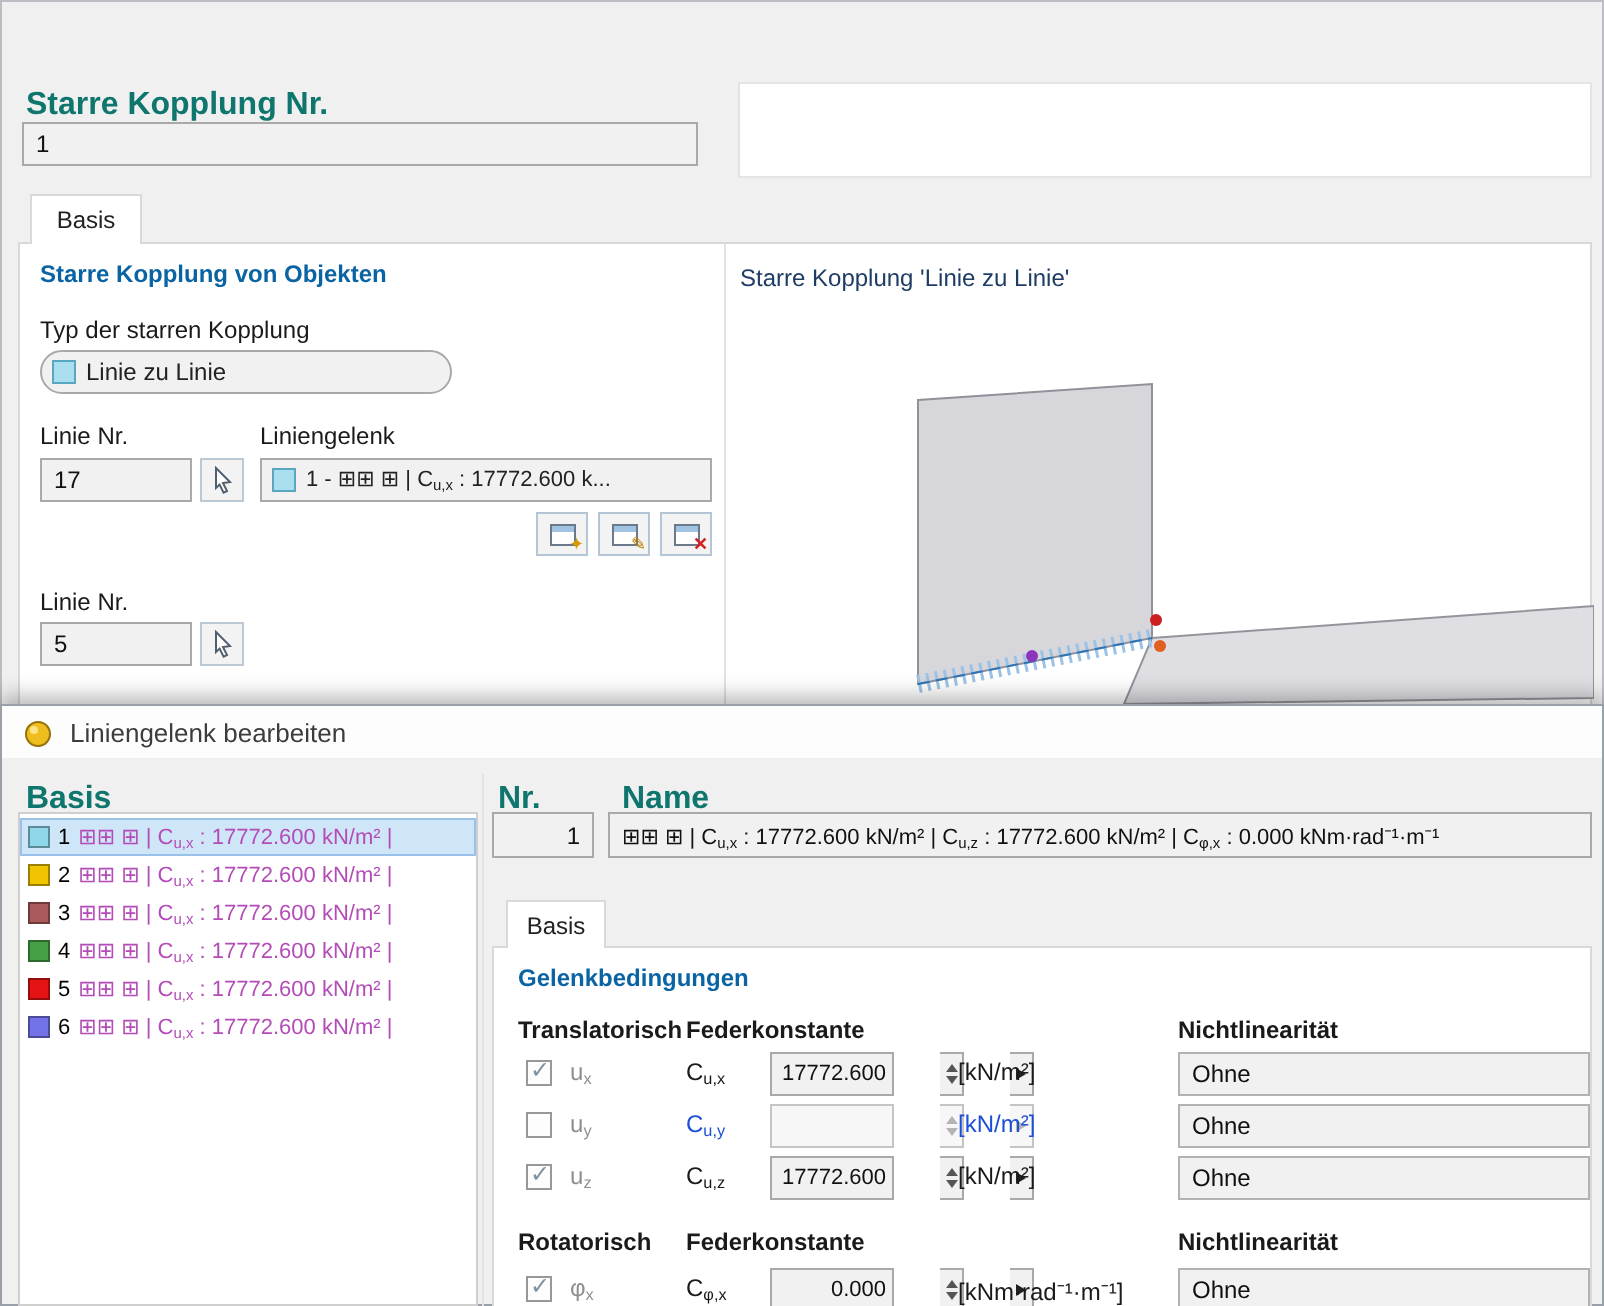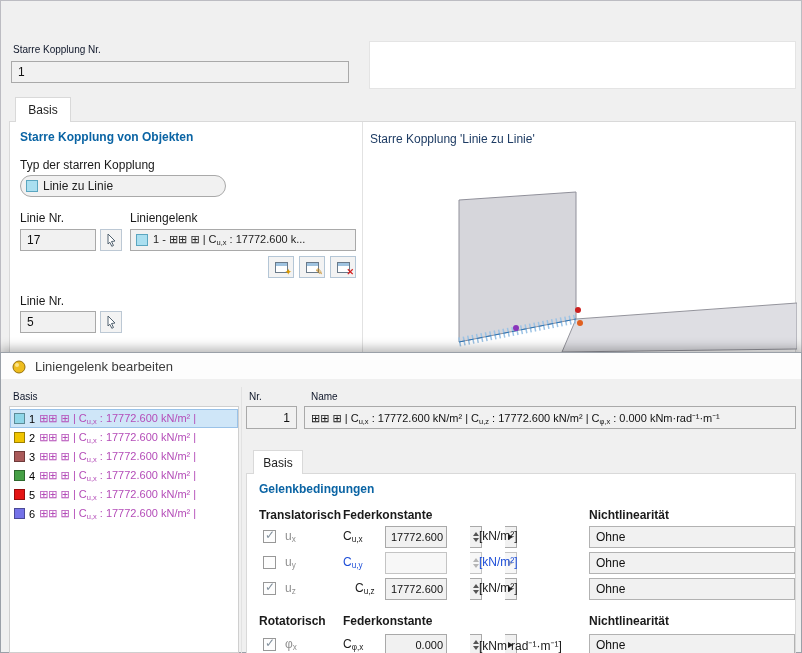--- a/index.html
+++ b/index.html
@@ -1,21 +1,21 @@
 <!DOCTYPE html>
 <html><head>
 <meta charset="utf-8">
 <style>
   * { box-sizing: border-box; margin: 0; padding: 0; }
   html,body { background:#888; }
   body { font-family:"Liberation Sans", sans-serif; }
   .screen { position:relative; width:802px; height:653px; overflow:hidden; background:#f0f0f0; }
 
   
-  .navy  { color:#0f172a; font-weight:normal; font-size:10px; }
+  .navy  { color:#0f766e; font-weight:bold; font-size:16px; }
   .sechd { color:#0a64a4; font-weight:bold; font-size:12px; }
   .lbl   { color:#1a1a1a; font-size:12px; }
   .field { position:absolute; background:#f1f1f1; border:1px solid #a9a9a9;
            font-size:12px; color:#111; display:flex; align-items:center; padding:0 6px; }
   .combo { position:absolute; background:#f1f1f1; border:1px solid #a9a9a9;
            font-size:12px; color:#222; display:flex; align-items:center; gap:5px;
            padding:0 5px; white-space:nowrap; overflow:hidden; }
   .chip  { width:12px; height:12px; background:#aadff0; border:1px solid #5ba6c0; flex:0 0 auto; }
   sub { font-size:0.68em; vertical-align:-0.25em; }
   .abs { position:absolute; }
@@ -270,21 +270,21 @@
         </span>
         <span class="unit dis" style="left:232px;">[kN/m²]</span>
         <span class="ncombo">
             <span>Ohne</span>
           </span>
       </div>
 
       <div class="frow" style="top:104px;">
         <span class="cb checked" style="left:16px;"></span>
         <span class="doflbl" style="left:38px;">u<sub>z</sub></span>
-        <span class="constlbl" style="left:96px;margin-left:12px;">C<sub>u,z</sub></span>
+        <span class="constlbl" style="left:96px;">C<sub>u,z</sub></span>
         <span class="spin">
           <span class="spin-val">17772.600</span>
           <span class="spin-arr">
               <span class="tri-up"></span>
               <span class="tri-down"></span>
             </span>
           <span class="spin-more">
               <span class="tri-right"></span>
             </span>
         </span>

